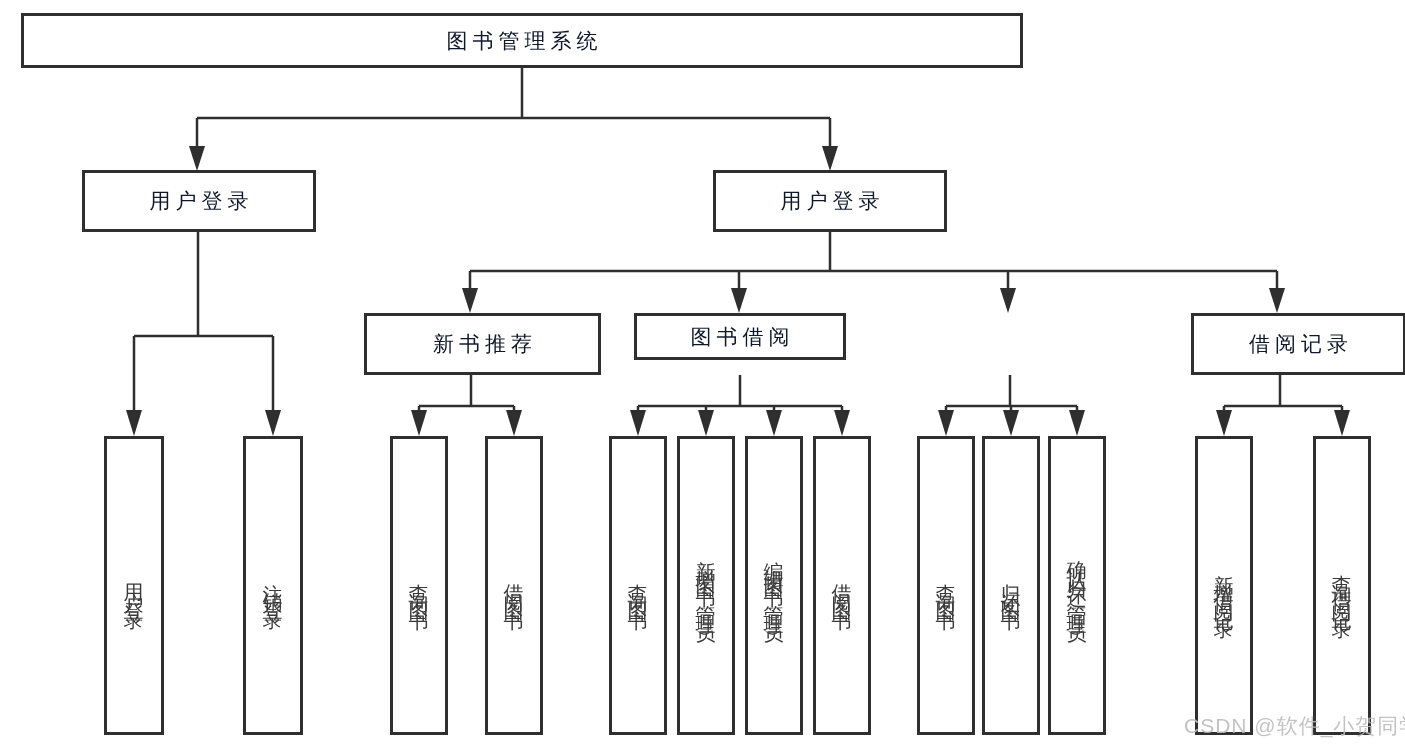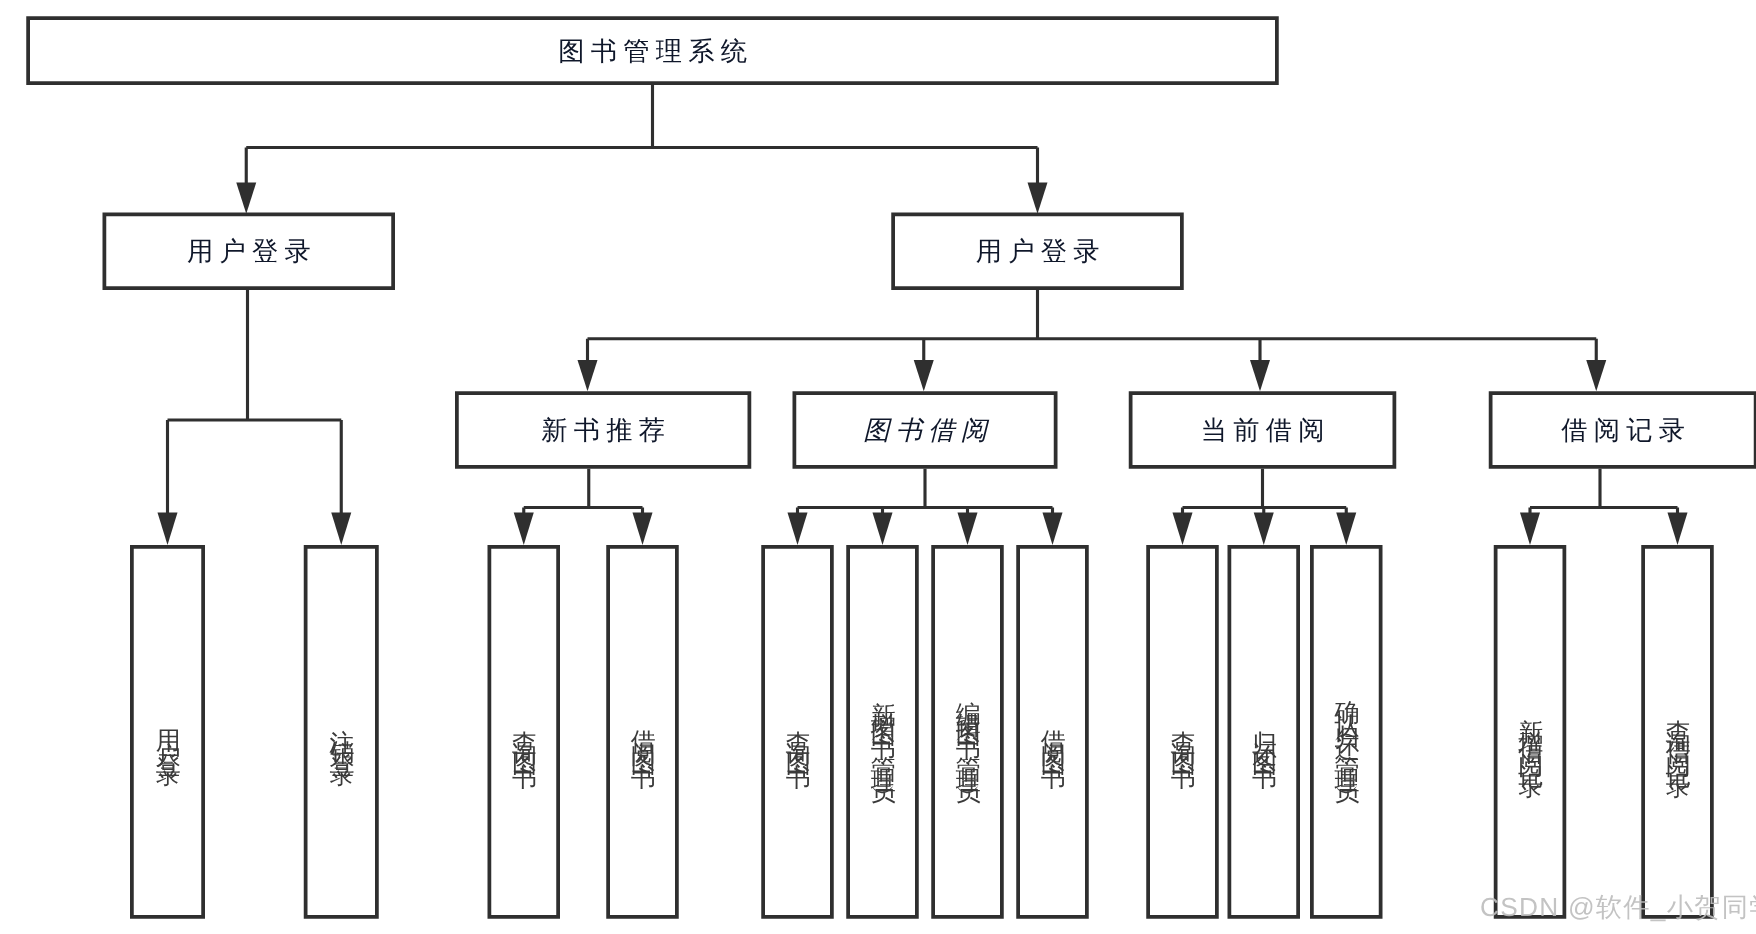--- a/index.html
+++ b/index.html
@@ -108,25 +108,22 @@
   <div class="box h" style="left:82px; top:170px; width:234px; height:62px;">
     <span class="hlabel">用户登录</span>
   </div>
   <div class="box h" style="left:713px; top:170px; width:234px; height:62px;">
     <span class="hlabel">用户登录</span>
   </div>
 
   <div class="box h" style="left:364px; top:313px; width:237px; height:62px;">
     <span class="hlabel">新书推荐</span>
   </div>
-  <div class="box h" style="left:634px; top:313px; width:212px; height:62px;font-style:italic;">
+  <div class="box h" style="left:634px; top:313px; width:212px; height:47px;">
     <span class="hlabel">图书借阅</span>
-  </div>
-  <div class="box h" style="left:903px; top:313px; width:214px; height:62px;">
-    <span class="hlabel">当前借阅</span>
   </div>
   <div class="box h" style="left:1172px; top:313px; width:215px; height:62px;margin-left:19px;">
     <span class="hlabel">借阅记录</span>
   </div>
 
   <div class="box v" style="left:104px; top:436px; width:60px; height:299px;">
     <span class="vtext">用户登录</span>
   </div>
   <div class="box v" style="left:243px; top:436px; width:60px; height:299px;">
     <span class="vtext">注销登录</span>

